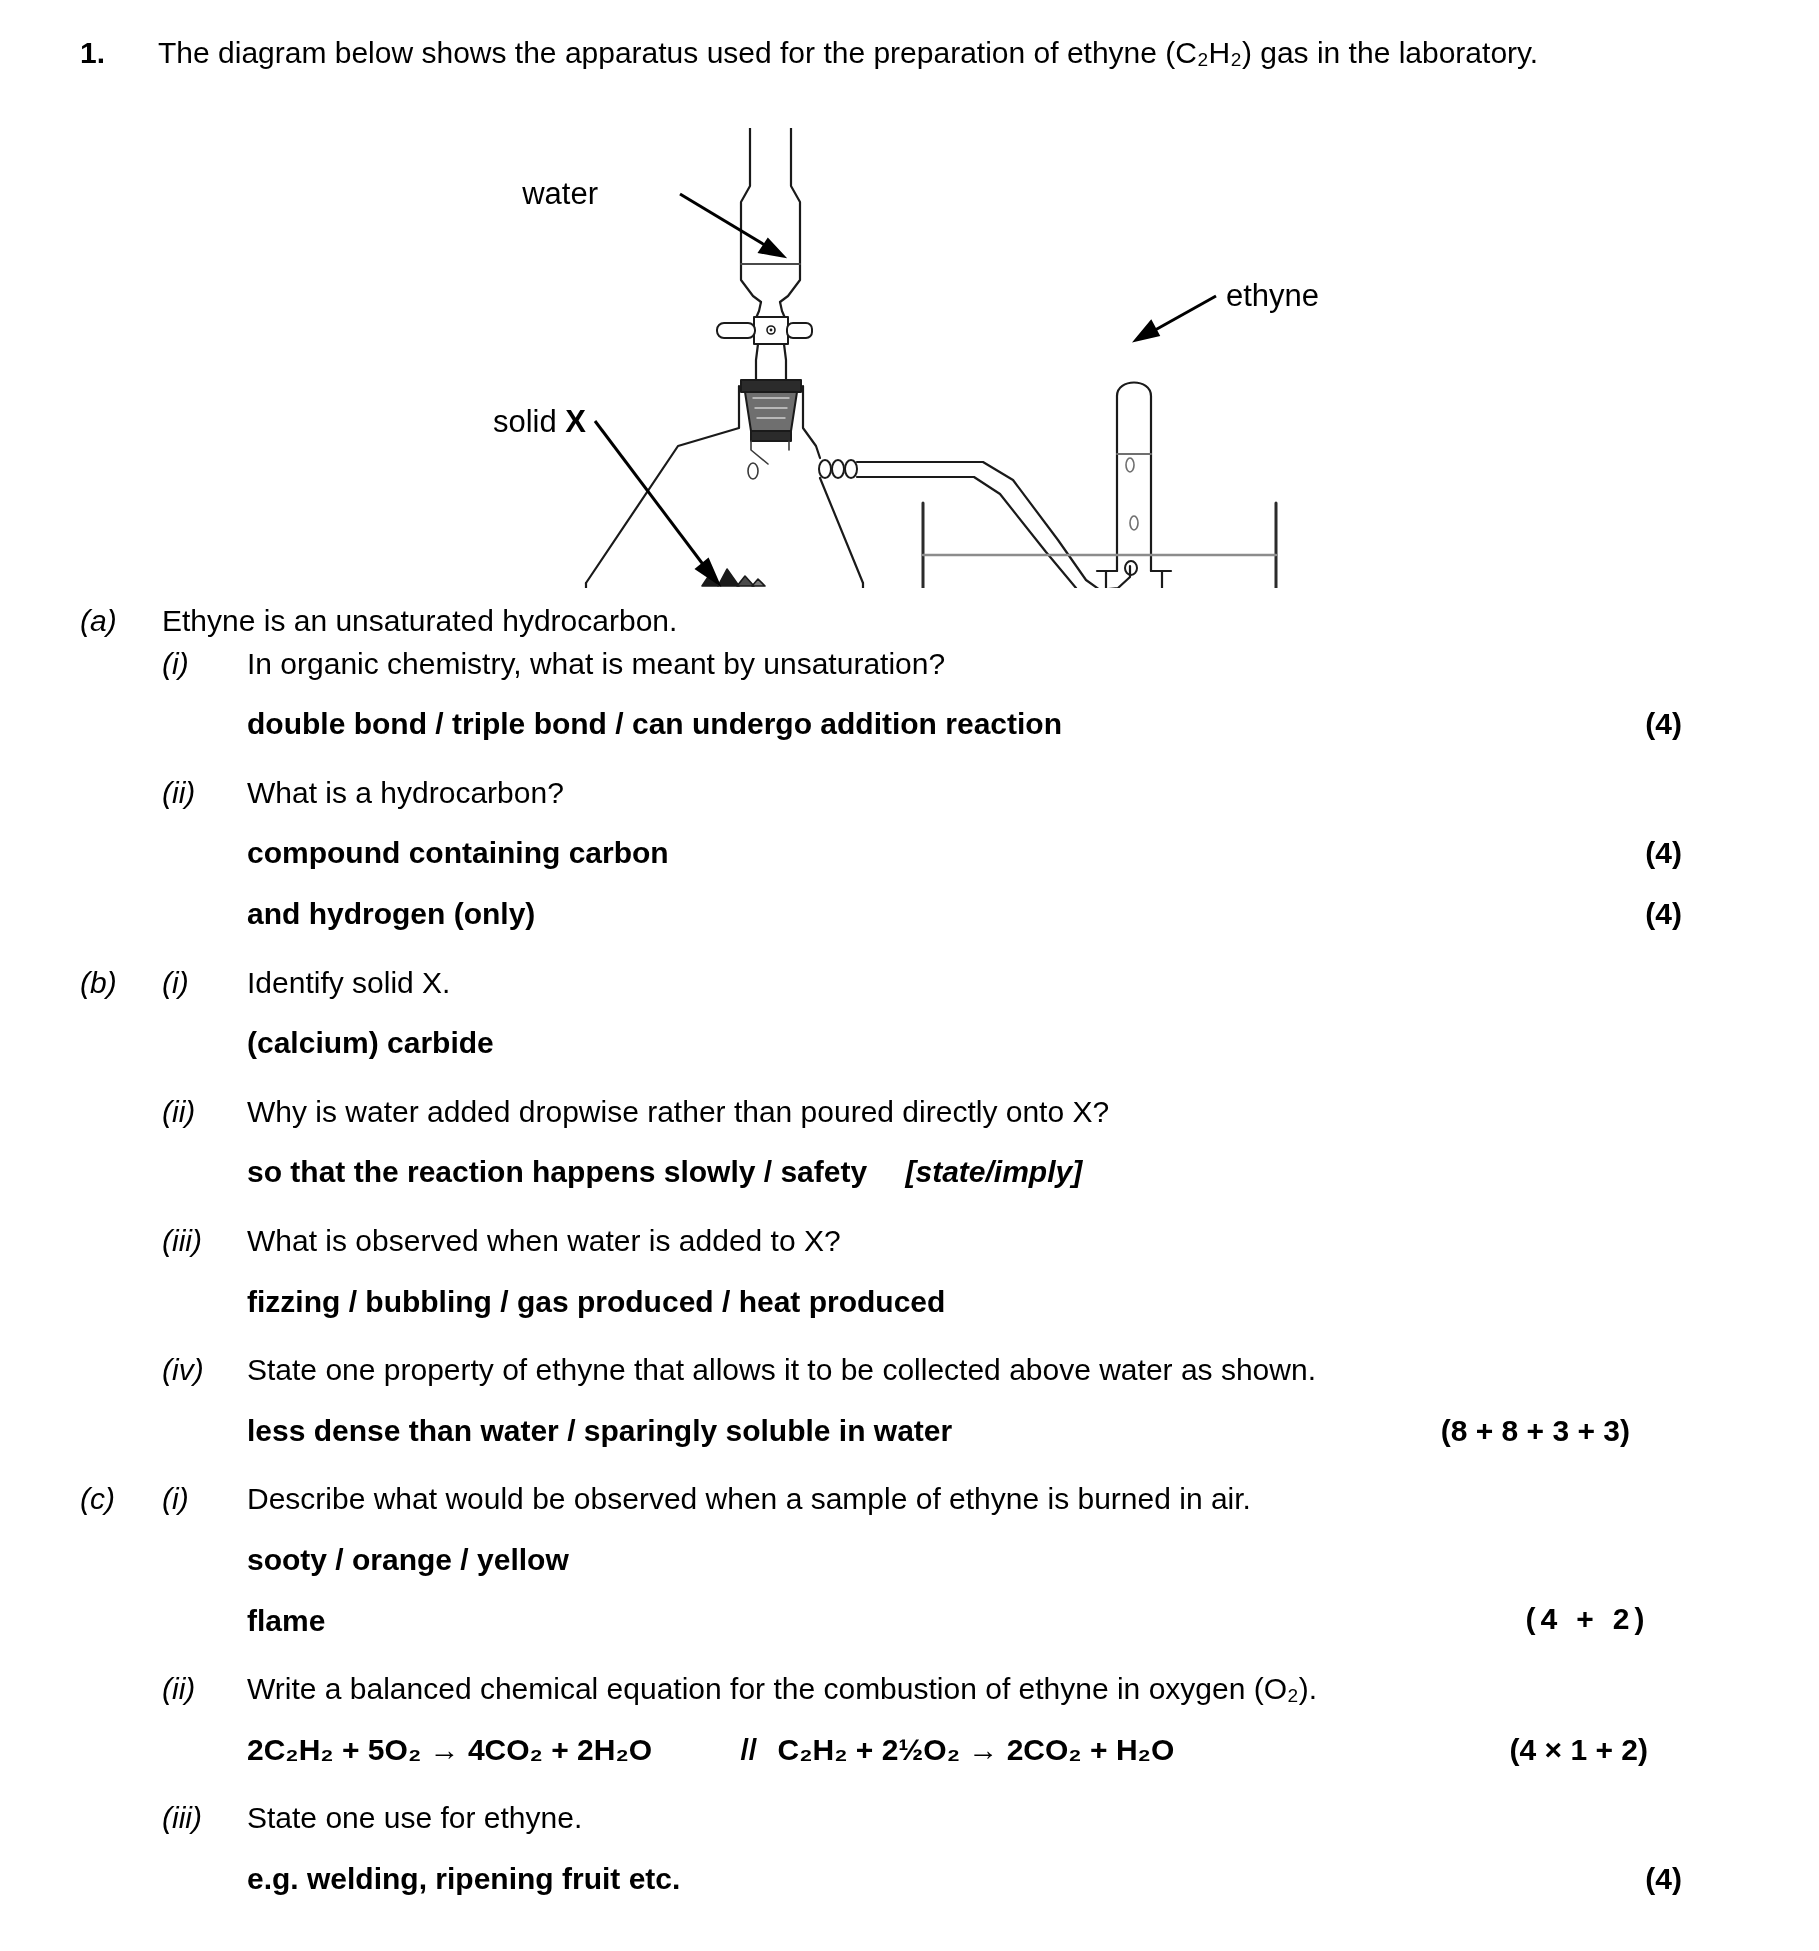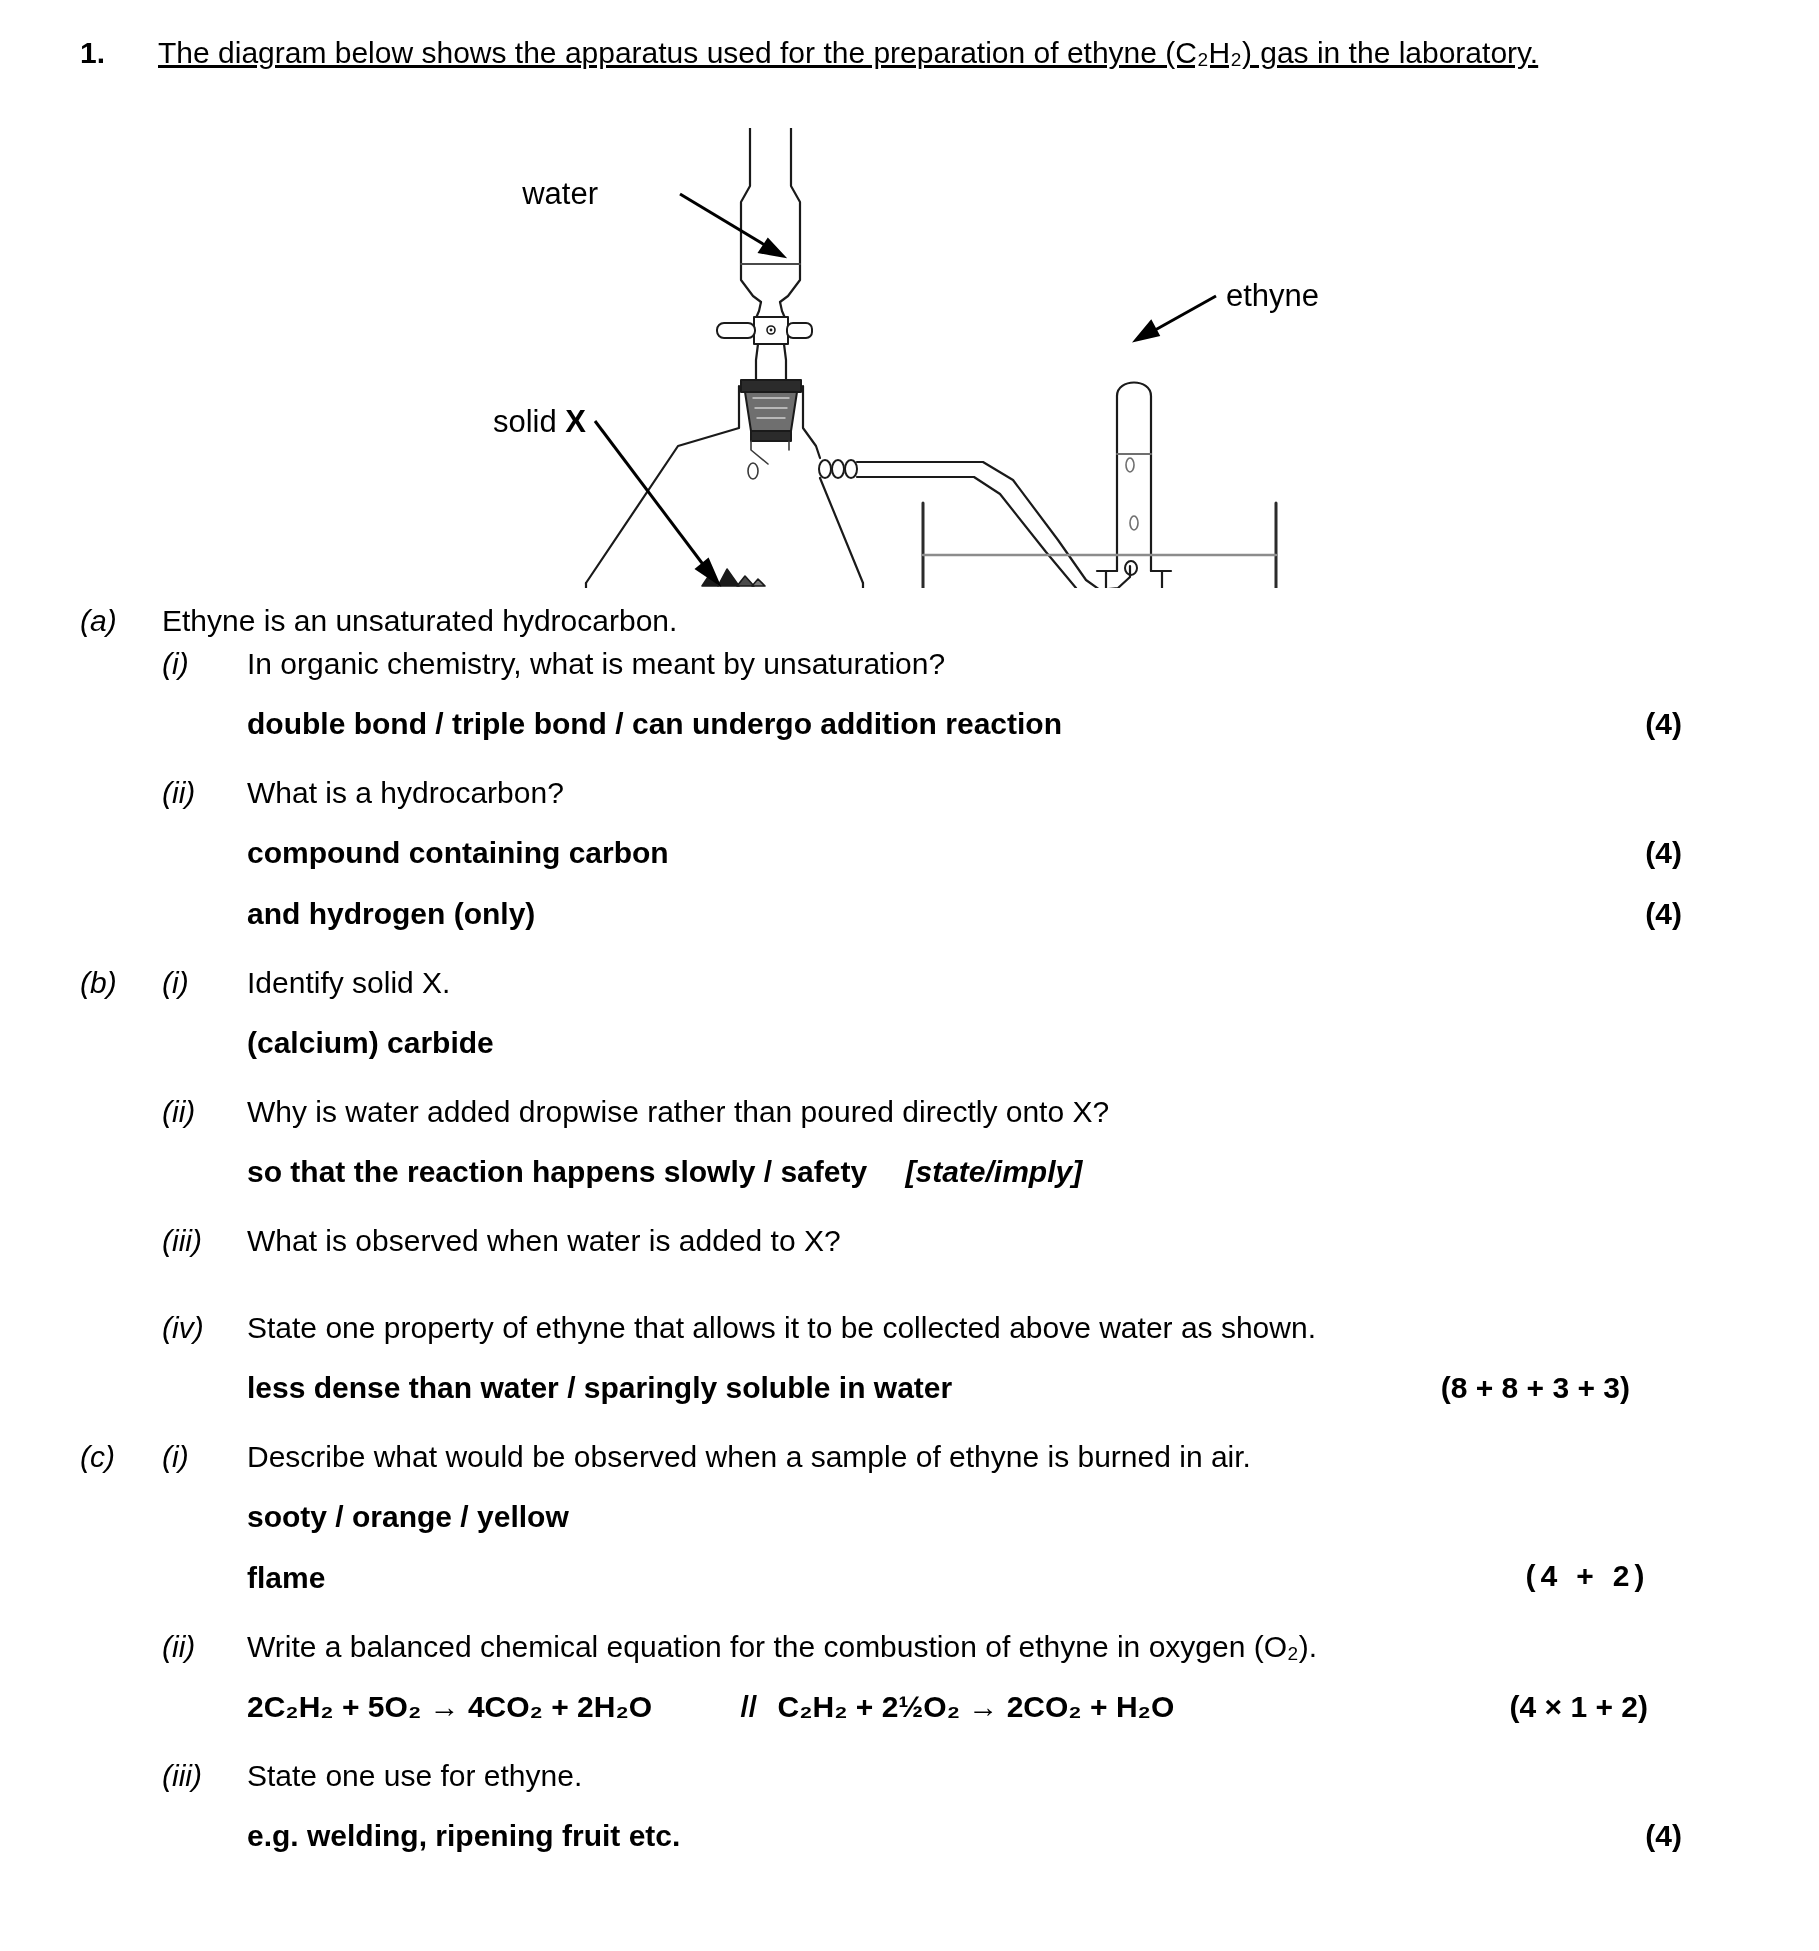--- a/index.html
+++ b/index.html
@@ -41,21 +41,21 @@
     top: 0;
     font-weight: bold;
     font-size: 30px;
     white-space: nowrap;
   }
   .ans { font-weight: bold; }
   .ital { font-style: italic; }
 
   
   .q-intro { position: absolute; left: 80px; top: 32px; width: 1620px; }
-  .q-intro .col-body { max-width: 1400px; text-decoration: underline; }
+  .q-intro .col-body { max-width: 1400px; }
 
   .fig-wrap {
     position: absolute;
     left: 8px;
     top: 128px;
     width: 1819px;
     height: 460px;
   }
 
   .body-block { position: absolute; left: 80px; top: 600px; width: 1660px; }
@@ -252,20 +252,23 @@
       </div>
     </div>
 
     <div class="spacer-md"></div>
 
     <div class="row line indent-a">
       <div class="col-rom ital">(iii)</div>
       <div class="col-body">What is observed when water is added to X?</div>
     </div>
     <div class="spacer-sm"></div>
+    <div class="row line indent-ans">
+      <div class="col-body ans">fizzing / bubbling / gas produced / heat produced</div>
+    </div>
 
     <div class="spacer-md"></div>
 
     <div class="row line indent-a">
       <div class="col-rom ital">(iv)</div>
       <div class="col-body">State one property of ethyne that allows it to be collected above water as shown.</div>
     </div>
     <div class="spacer-sm"></div>
     <div class="row line indent-ans">
       <div class="col-body ans">less dense than water / sparingly soluble in water</div>

